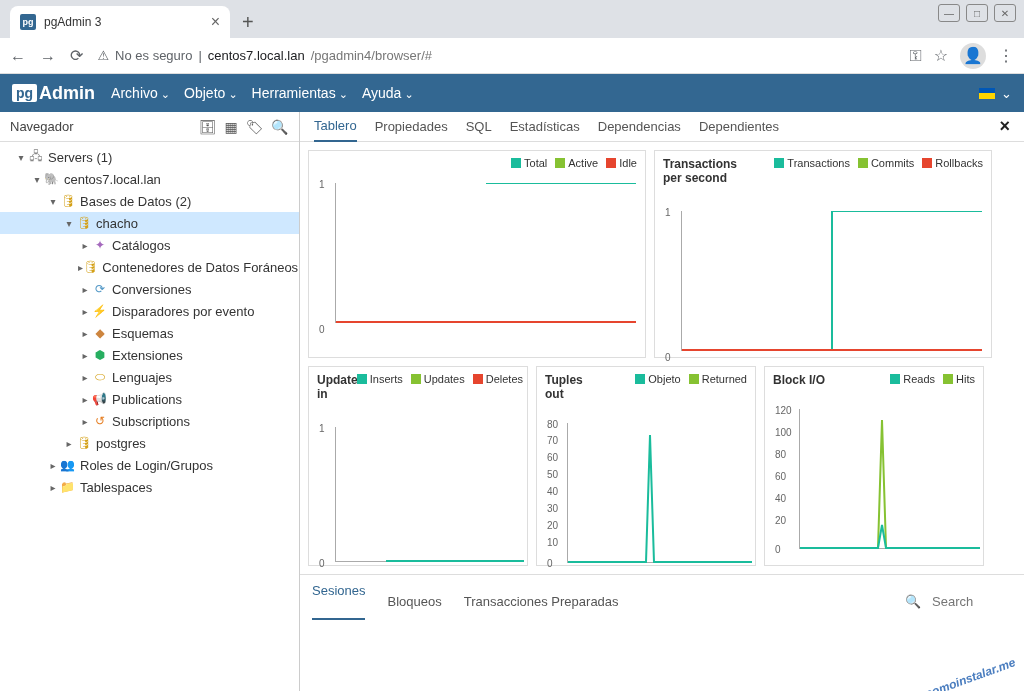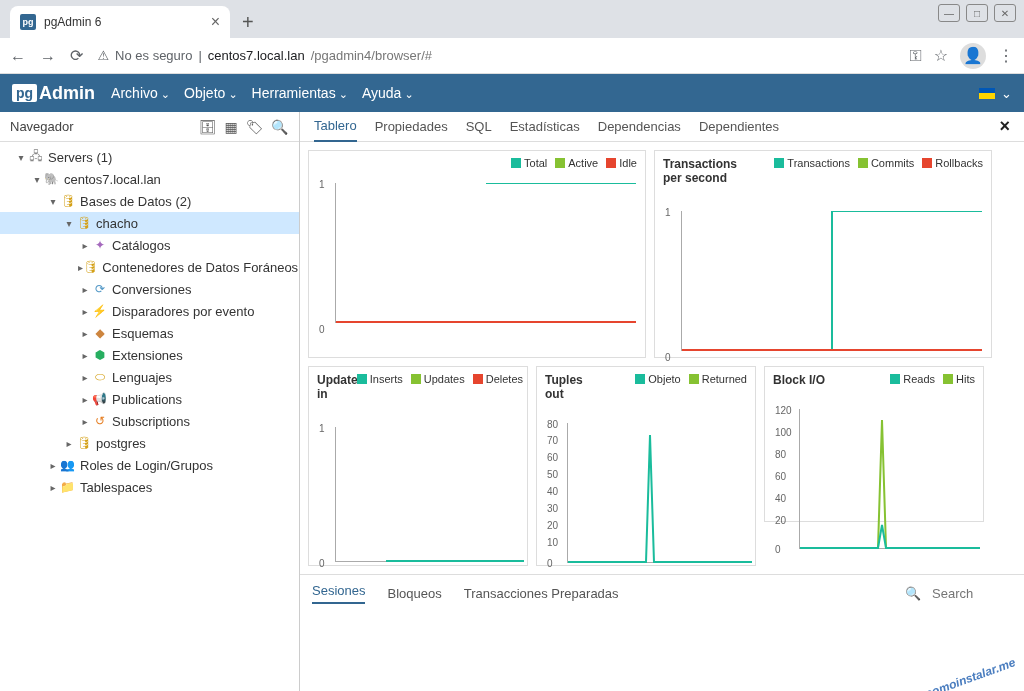--- a/index.html
+++ b/index.html
@@ -66,21 +66,21 @@
 .sw { width: 10px; height: 10px; display: inline-block; }
 .chart { position: relative; margin-top: 18px; }
 .chart .ylabel { position: absolute; left: 2px; font-size: 10px; color: #666; }
 .chart .plot { position: absolute; border-left: 1px solid #aaa; border-bottom: 1px solid #aaa; }
 
 .row2 { display: flex; gap: 8px; padding: 0 8px 8px 8px; }
 
 .activity { border-top: 1px solid #ddd; padding: 8px 12px; }
 .activity-title { font-size: 13px; font-weight: bold; color: #333; margin-bottom: 8px; }
 .activity-tabs { display: flex; gap: 22px; font-size: 13px; color: #555; align-items: center; }
-.activity-tabs .atab.active { color: #326690; border-bottom: 2px solid #326690; padding-bottom: 4px; }
+.activity-tabs .atab.active { color: #326690; border-bottom: 2px solid #326690; padding-bottom: 20px; }
 .activity-search { margin-left: auto; display: flex; align-items: center; gap: 10px; color: #888; font-size: 13px; }
 
 
 .ic-server { color: #888; }
 .ic-pg { color: #336791; }
 .ic-db { color: #d4a017; }
 .ic-cat { color: #a569bd; }
 .ic-fdw { color: #d4a017; }
 .ic-conv { color: #5499c7; }
 .ic-trig { color: #48c9b0; }
@@ -99,21 +99,21 @@
 
 <div class="window-controls">
   <div>—</div>
   <div>□</div>
   <div>✕</div>
 </div>
 
 <div class="tab-bar">
   <div class="browser-tab">
     <div class="favicon">pg</div>
-    <span class="tab-title">pgAdmin 6</span>
+    <span class="tab-title">pgAdmin 3</span>
     <span class="tab-close">×</span>
   </div>
   <div class="new-tab">+</div>
 </div>
 
 <div class="url-bar">
   <span class="nav-btn">←</span>
   <span class="nav-btn">→</span>
   <span class="nav-btn">⟳</span>
   <div class="url-field">
@@ -364,21 +364,21 @@
               <span class="ylabel" style="top:118px">10</span>
               <span class="ylabel" style="bottom:0">0</span>
             <div class="plot" style="left:22px;top:4px;width:184px;height:140px">
               <svg width="184" height="140">
                   <polyline points="0,139 78,139 82,12 86,139 184,139" fill="none" stroke="#1abc9c" stroke-width="2"></polyline>
                 </svg>
             </div>
           </div>
         </div>
 
-        <div class="card" style="width:220px;height:156px">
+        <div class="card" style="width:220px;height:200px">
           <div class="card-title">Block I/O</div>
           <div class="legend">
             <span>
                 <i class="sw" style="background:#1abc9c"></i>
                 <span>Reads</span>
               </span>
             <span>
                 <i class="sw" style="background:#86c232"></i>
                 <span>Hits</span>
               </span>

